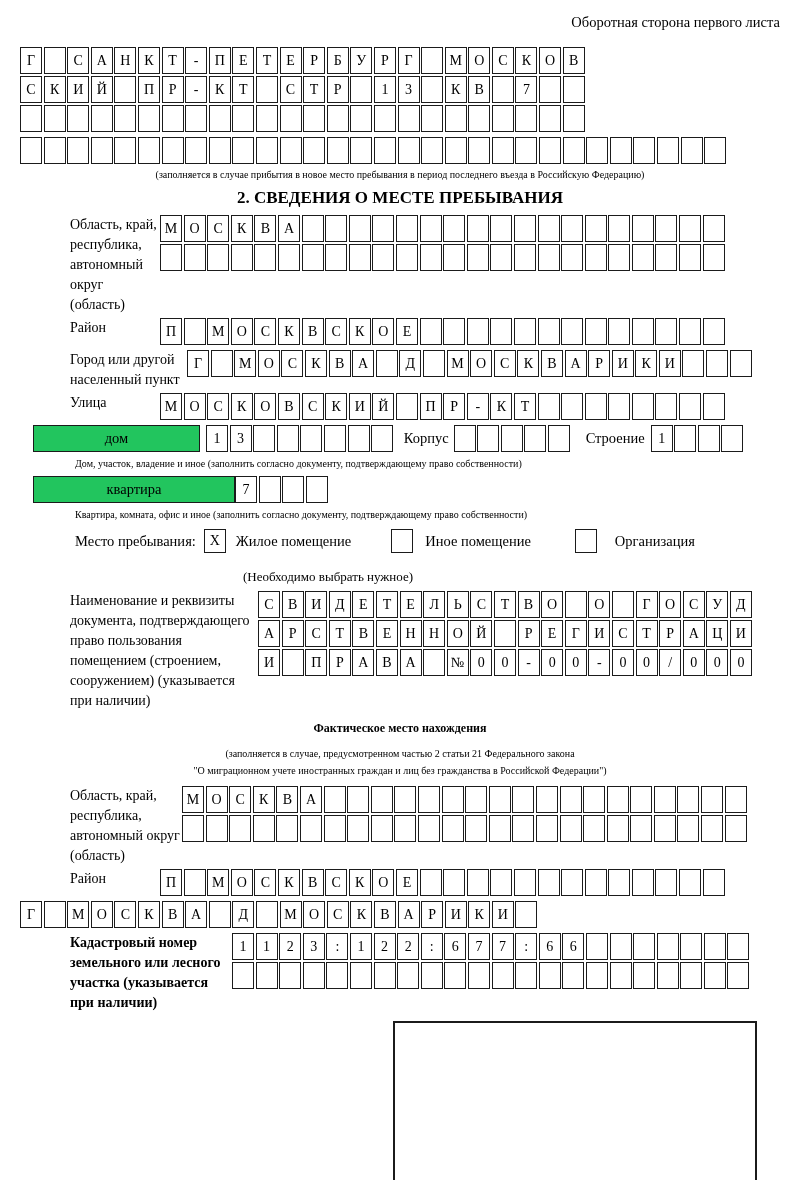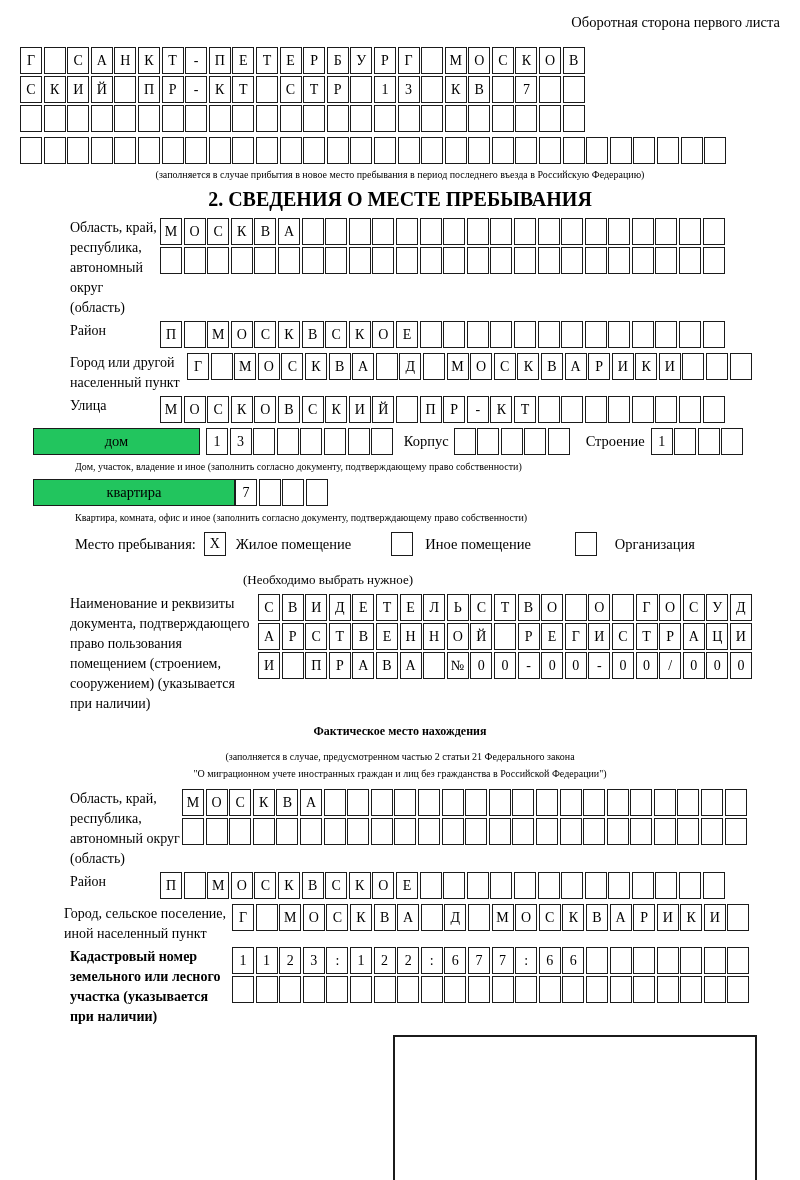--- a/index.html
+++ b/index.html
@@ -17,21 +17,21 @@
   .cellrow{display:flex;margin-bottom:2px;}
   .cell{
     width:20px;height:25px;flex:none;box-sizing:content-box;
     border:1.5px solid #1b1b1b;margin-right:1.6px;
     display:flex;align-items:center;justify-content:center;
     font-size:14px;line-height:25px;background:#fff;
   }
   .fullrow{margin-top:1px;}
   .caption{font-size:10px;line-height:17px;}
   .center{text-align:center;}
-  .sec-title{font-weight:bold;text-align:center;font-size:20px;margin:5px 0 7px 0;}
+  .sec-title{font-weight:bold;text-align:center;font-size:17px;margin:5px 0 7px 0;}
   .fact-title{font-weight:bold;text-align:center;font-size:12px;margin:10px 0 9px 0;}
   .bigbox{
     border:1.5px solid #1b1b1b;height:25px;flex:none;background:#22c55e;
     display:flex;align-items:center;justify-content:center;font-size:14.5px;
   }
   .domrow{display:flex;align-items:center;margin:2px 0 3px 13px;}
   .inline-label{font-size:14.5px;flex:none;}
   .chk{
     width:20px;height:22px;border:1.5px solid #1b1b1b;flex:none;
     display:inline-flex;align-items:center;justify-content:center;font-size:14px;
@@ -545,22 +545,20 @@
         <span class="cell"></span>
         <span class="cell"></span>
         <span class="cell"></span>
         <span class="cell"></span>
         <span class="cell"></span>
       </div>
     </div>
 </div>
 
 <div class="field">
-  <div class="flabel w212">Город, сельское поселение,
-иной населенный пункт</div>
   <div class="rows">
       <div class="cellrow">
         <span class="cell">Г</span>
         <span class="cell"></span>
         <span class="cell">М</span>
         <span class="cell">О</span>
         <span class="cell">С</span>
         <span class="cell">К</span>
         <span class="cell">В</span>
         <span class="cell">А</span>

